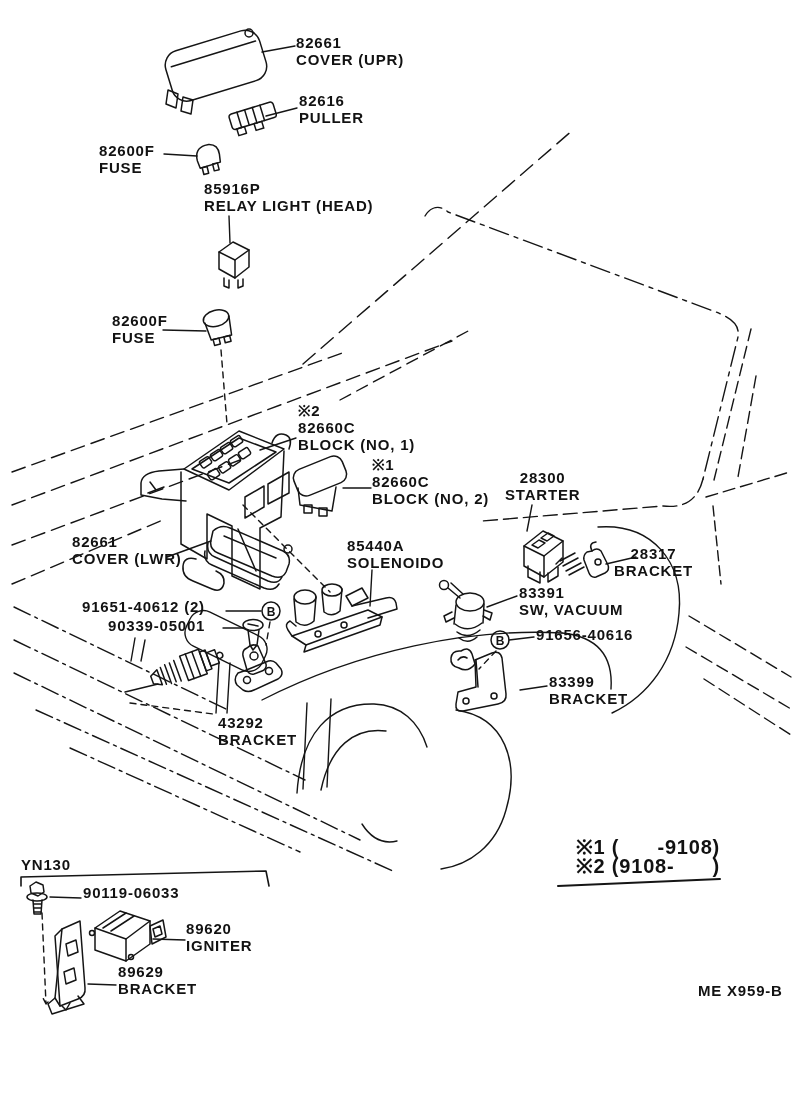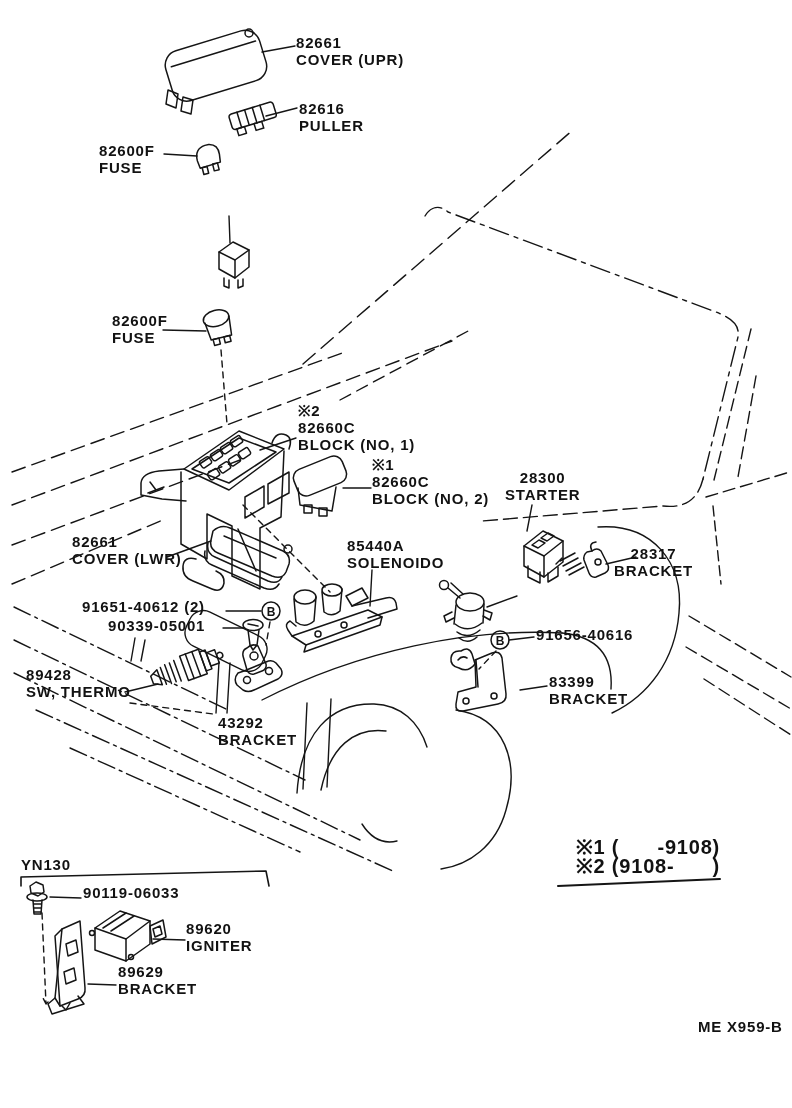--- a/index.html
+++ b/index.html
@@ -288,35 +288,36 @@
   </g>
 
   <g>
     <path stroke-width="1.6" d="M21,886 L21,877 L266,871 L269,886"></path>
     <path stroke-width="2" d="M558,886 L720,879"></path>
   </g>
 </svg>
 
 <div id="labels">
     <div class="label" style="left: 296px; top: 34px;"><div class="ln">82661</div><div class="ln">COVER (UPR)</div></div>
-    <div class="label" style="left: 299px; top: 100px;"><div class="ln">82616</div><div class="ln">PULLER</div></div>
+    <div class="label" style="left: 299px; top: 92px;"><div class="ln">82616</div><div class="ln">PULLER</div></div>
     <div class="label" style="left: 99px; top: 142px;"><div class="ln">82600F</div><div class="ln">FUSE</div></div>
+    <div class="label" style="left: 204px; top: 180px;"><div class="ln">85916P</div><div class="ln">RELAY LIGHT (HEAD)</div></div>
     <div class="label" style="left: 112px; top: 312px;"><div class="ln">82600F</div><div class="ln">FUSE</div></div>
     <div class="label" style="left: 298px; top: 402px;"><div class="ln">※2</div><div class="ln">82660C</div><div class="ln">BLOCK (NO, 1)</div></div>
     <div class="label" style="left: 372px; top: 456px;"><div class="ln">※1</div><div class="ln">82660C</div><div class="ln">BLOCK (NO, 2)</div></div>
     <div class="label" style="left: 505px; top: 469px; text-align: center;"><div class="ln">28300</div><div class="ln">STARTER</div></div>
     <div class="label" style="left: 72px; top: 533px;"><div class="ln">82661</div><div class="ln">COVER (LWR)</div></div>
     <div class="label" style="left: 347px; top: 537px;"><div class="ln">85440A</div><div class="ln">SOLENOIDO</div></div>
     <div class="label" style="left: 614px; top: 545px; text-align: center;"><div class="ln">28317</div><div class="ln">BRACKET</div></div>
     <div class="label" style="left: 82px; top: 598px;"><div class="ln">91651-40612 (2)</div></div>
     <div class="label" style="left: 108px; top: 617px;"><div class="ln">90339-05001</div></div>
+    <div class="label" style="left: 519px; top: 584px;"><div class="ln">83391</div><div class="ln">SW, VACUUM</div></div>
     <div class="label" style="left: 536px; top: 626px;"><div class="ln">91656-40616</div></div>
-    <div class="label" style="left: 26px; top: 666px;"><div class="ln">89428</div><div class="ln">SW, THERMO</div></div>
     <div class="label" style="left: 549px; top: 673px;"><div class="ln">83399</div><div class="ln">BRACKET</div></div>
     <div class="label" style="left: 218px; top: 714px;"><div class="ln">43292</div><div class="ln">BRACKET</div></div>
     <div class="label" style="left: 21px; top: 856px;"><div class="ln">YN130</div></div>
     <div class="label" style="left: 83px; top: 884px;"><div class="ln">90119-06033</div></div>
     <div class="label" style="left: 186px; top: 920px;"><div class="ln">89620</div><div class="ln">IGNITER</div></div>
     <div class="label" style="left: 118px; top: 963px;"><div class="ln">89629</div><div class="ln">BRACKET</div></div>
     <div class="label note" style="left: 576px; top: 839px;"><div class="ln">※1 (      -9108)</div></div>
     <div class="label note" style="left: 576px; top: 858px;"><div class="ln">※2 (9108-      )</div></div>
-    <div class="label" style="left: 698px; top: 982px; margin-top: 36px;"><div class="ln">ME X959-B</div></div>
+    <div class="label" style="left: 698px; top: 982px;"><div class="ln">ME X959-B</div></div>
   </div>
 
 </body></html>

